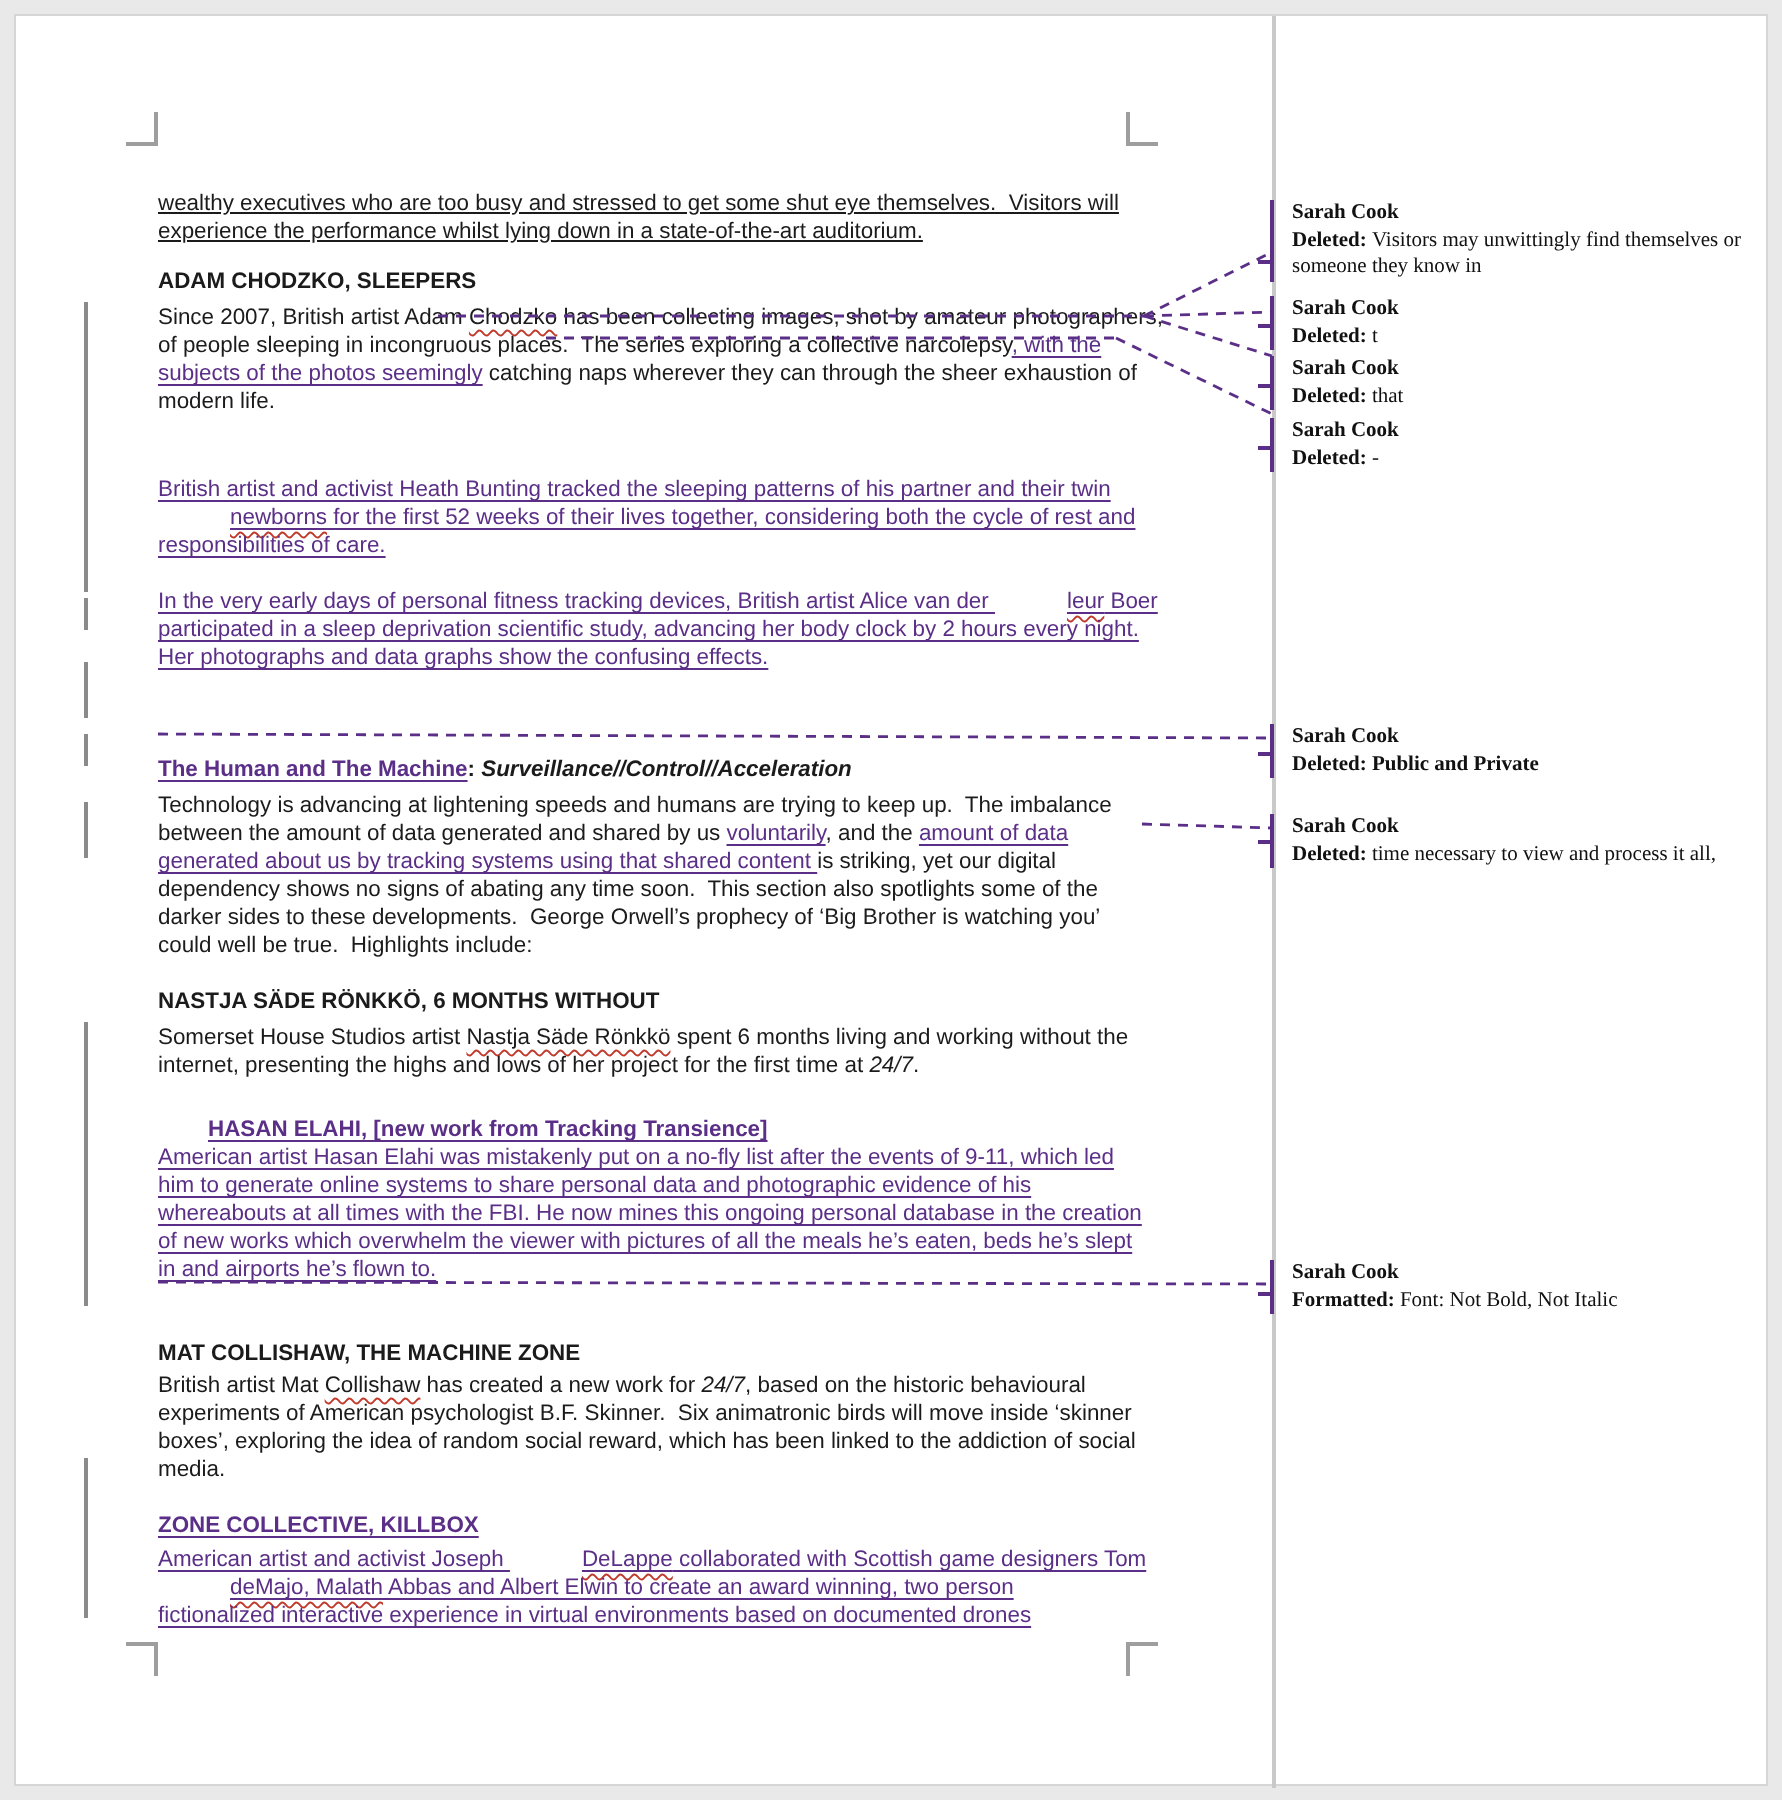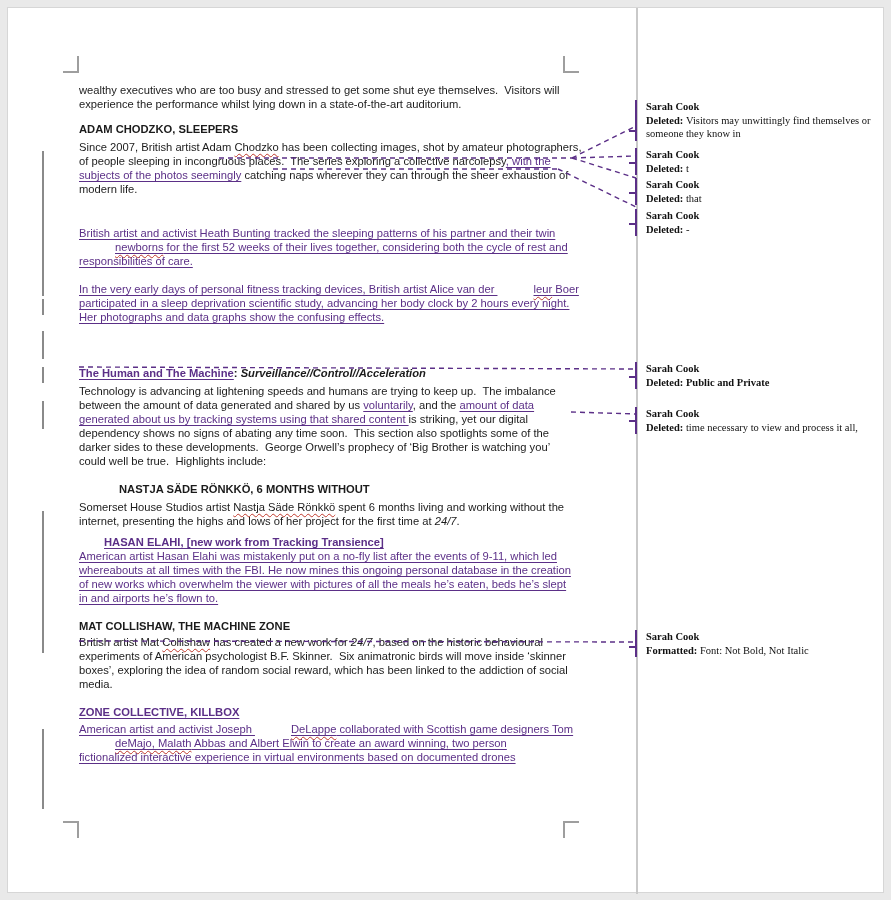--- a/index.html
+++ b/index.html
@@ -62,21 +62,21 @@
     <div class="chbar" style="top:291px;height:16px"></div>
     <div class="chbar" style="top:323px;height:28px"></div>
     <div class="chbar" style="top:359px;height:16px"></div>
     <div class="chbar" style="top:393px;height:28px"></div>
     <div class="chbar" style="top:503px;height:142px"></div>
     <div class="chbar" style="top:721px;height:80px"></div>
 
     <div class="divider"></div>
 
     <div class="doc-col" id="doc-col">
-        <div class="blk-para" style="margin-top: 0px;">
+        <div class="blk-para" style="margin-top: 12px; text-decoration: underline;">
           <div class="line"><span class="rn">wealthy executives who are too busy and stressed to get some shut eye themselves.  Visitors will</span></div>
           <div class="line"><span class="rn">experience the performance whilst lying down in a state-of-the-art auditorium.</span></div>
         </div>
         <div class="blk-heading" style="margin-top: 11px;">
           <div class="line"><span class="rb">ADAM CHODZKO, SLEEPERS</span></div>
         </div>
         <div class="blk-para" style="margin-top: 4px;">
           <div class="line"><span class="rn">Since 2007, British artist Adam </span><span class="rsq">Chodzko</span><span class="rn"> has been collecting images, shot by amateur photographers,</span></div>
           <div class="line"><span class="rn">of people sleeping in incongruous places.  The series exploring a collective narcolepsy</span><span class="rins">, with the</span></div>
           <div class="line"><span class="rins">subjects of the photos seemingly</span><span class="rn"> catching naps wherever they can through the sheer exhaustion of</span></div>
@@ -96,37 +96,38 @@
           <div class="line"><span class="rins rb">The Human and The Machine</span><span class="rb">: </span><span class="rbi">Surveillance//Control//Acceleration</span></div>
         </div>
         <div class="blk-para" style="margin-top: 4px;">
           <div class="line"><span class="rn">Technology is advancing at lightening speeds and humans are trying to keep up.  The imbalance</span></div>
           <div class="line"><span class="rn">between the amount of data generated and shared by us </span><span class="rins">voluntarily</span><span class="rn">, and the </span><span class="rins">amount of data</span></div>
           <div class="line"><span class="rins">generated about us by tracking systems using that shared content </span><span class="rn">is striking, yet our digital</span></div>
           <div class="line"><span class="rn">dependency shows no signs of abating any time soon.  This section also spotlights some of the</span></div>
           <div class="line"><span class="rn">darker sides to these developments.  George Orwell’s prophecy of ‘Big Brother is watching you’</span></div>
           <div class="line"><span class="rn">could well be true.  Highlights include:</span></div>
         </div>
-        <div class="blk-heading" style="margin-top: 14px; margin-left: 40px;">
+        <div class="blk-heading" style="margin-top: 14px;">
           <div class="line"><span class="rb">NASTJA SÄDE RÖNKKÖ, 6 MONTHS WITHOUT</span></div>
         </div>
         <div class="blk-para" style="margin-top: 4px;">
           <div class="line"><span class="rn">Somerset House Studios artist </span><span class="rsq">Nastja Säde Rönkkö</span><span class="rn"> spent 6 months living and working without the</span></div>
           <div class="line"><span class="rn">internet, presenting the highs and lows of her project for the first time at </span><span class="rit">24/7</span><span class="rn">.</span></div>
         </div>
-        <div class="blk-heading" style="margin-top: 7px; padding-left: 25px;">
+        <div class="blk-heading" style="margin-top: 18px; padding-left: 25px;">
           <div class="line"><span class="rins rb">HASAN ELAHI, [new work from Tracking Transience]</span></div>
         </div>
         <div class="blk-para" style="margin-top: 0px;">
           <div class="line"><span class="rins">American artist Hasan Elahi was mistakenly put on a no-fly list after the events of 9-11, which led</span></div>
+          <div class="line"><span class="rins">him to generate online systems to share personal data and photographic evidence of his</span></div>
           <div class="line"><span class="rins">whereabouts at all times with the FBI. He now mines this ongoing personal database in the creation</span></div>
           <div class="line"><span class="rins">of new works which overwhelm the viewer with pictures of all the meals he’s eaten, beds he’s slept</span></div>
           <div class="line"><span class="rins">in and airports he’s flown to.</span></div>
         </div>
-        <div class="blk-heading" style="margin-top: 14px;">
+        <div class="blk-heading" style="margin-top: 28px;">
           <div class="line"><span class="rb">MAT COLLISHAW, THE MACHINE ZONE</span></div>
         </div>
         <div class="blk-para" style="margin-top: 2px;">
           <div class="line"><span class="rn">British artist Mat </span><span class="rsq">Collishaw</span><span class="rn"> has created a new work for </span><span class="rit">24/7</span><span class="rn">, based on the historic behavioural</span></div>
           <div class="line"><span class="rn">experiments of American psychologist B.F. Skinner.  Six animatronic birds will move inside ‘skinner</span></div>
           <div class="line"><span class="rn">boxes’, exploring the idea of random social reward, which has been linked to the addiction of social</span></div>
           <div class="line"><span class="rn">media.</span></div>
         </div>
         <div class="blk-heading" style="margin-top: 14px;">
           <div class="line"><span class="rins rb">ZONE COLLECTIVE, KILLBOX</span></div>

